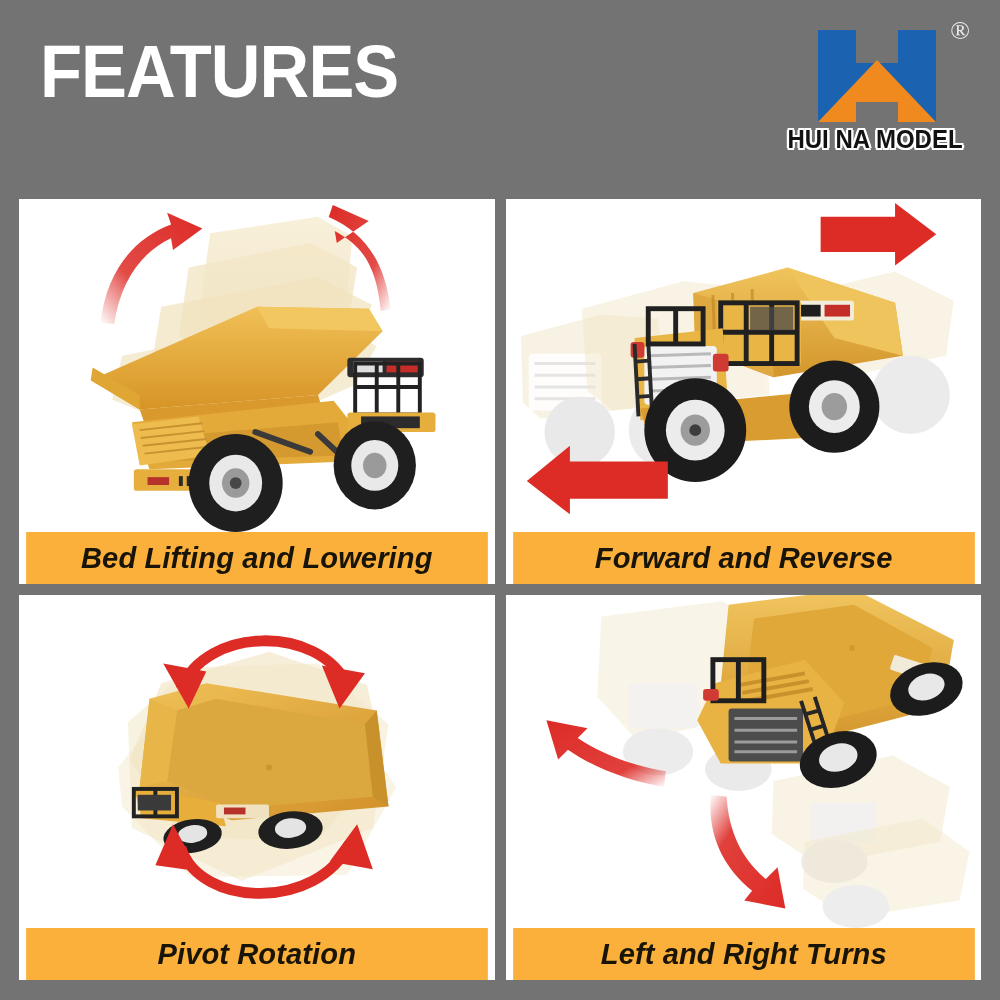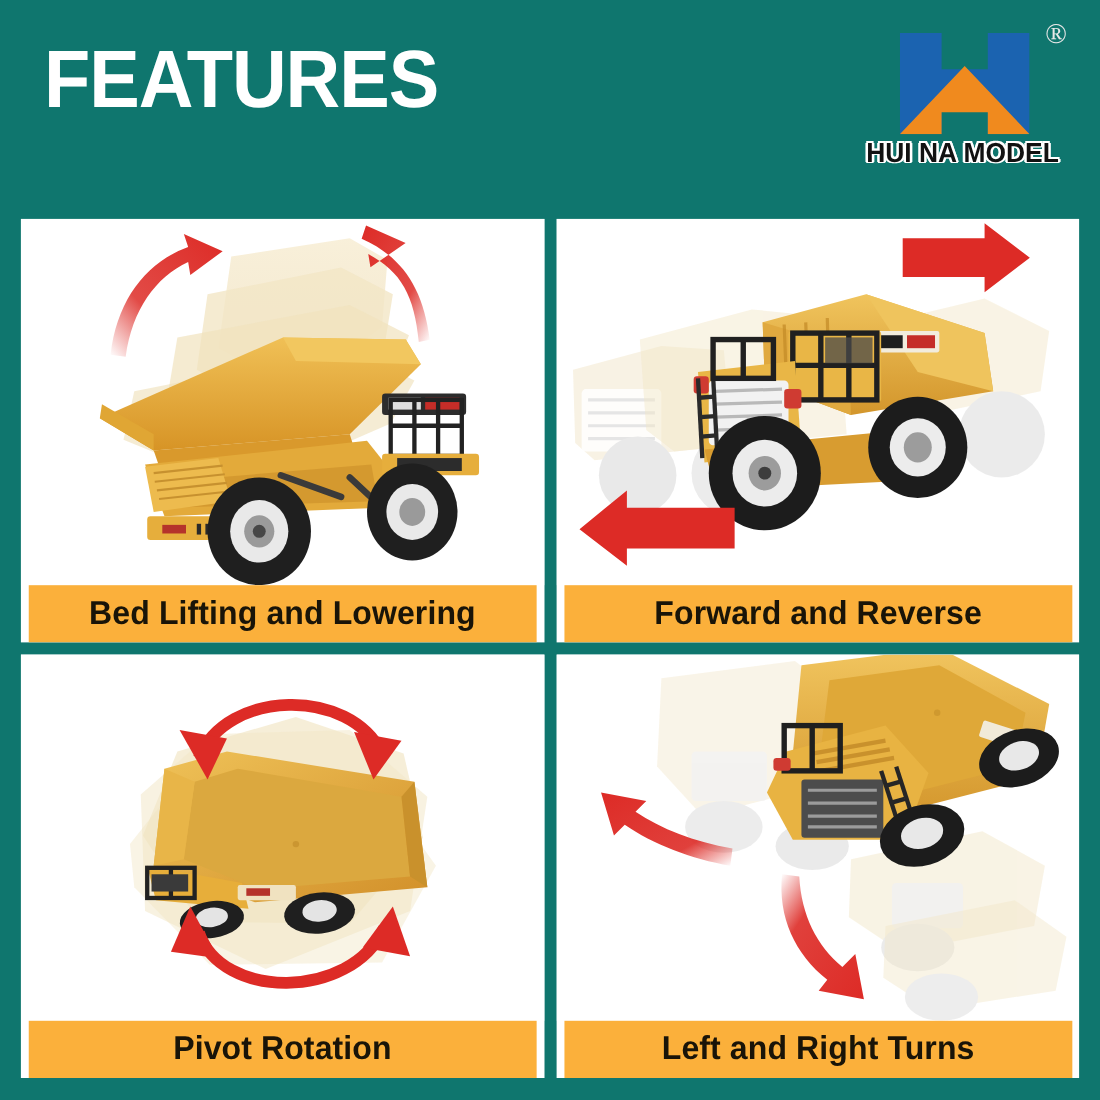--- a/index.html
+++ b/index.html
@@ -2,21 +2,21 @@
 <html><head>
 <meta charset="utf-8">
 <style>
   html,body{margin:0;padding:0;}
   body{
     width:1000px;height:1000px;
     background:#2e2e2e;
     font-family:"Liberation Sans", sans-serif;
     overflow:hidden;
   }
-  .page{position:relative;width:1000px;height:1000px;background:#0f766e;}
+  .page{position:relative;width:1000px;height:1000px;background:#737373;}
 
   
   .header{position:absolute;left:0;top:0;width:1000px;height:190px;}
   .title{
     position:absolute;left:40px;top:28px;
     font-size:74px;line-height:88px;font-weight:bold;
     color:#ffffff;letter-spacing:-1px;
     transform:scaleX(.93);transform-origin:left center;
     white-space:nowrap;
   }
@@ -41,20 +41,21 @@
   }
 
   
   .grid{
     position:absolute;left:19px;top:199px;
     width:962px;height:781px;
     display:grid;
     grid-template-columns:1fr 1fr;
     grid-template-rows:1fr 1fr;
     gap:11px;
+    font-style:italic;
   }
   .panel{
     position:relative;
     background:#ffffff;
     display:flex;flex-direction:column;
     overflow:hidden;
   }
   .stage{position:relative;flex:1;background:#fff;overflow:hidden;}
   .caption{
     height:52px;flex:0 0 52px;

